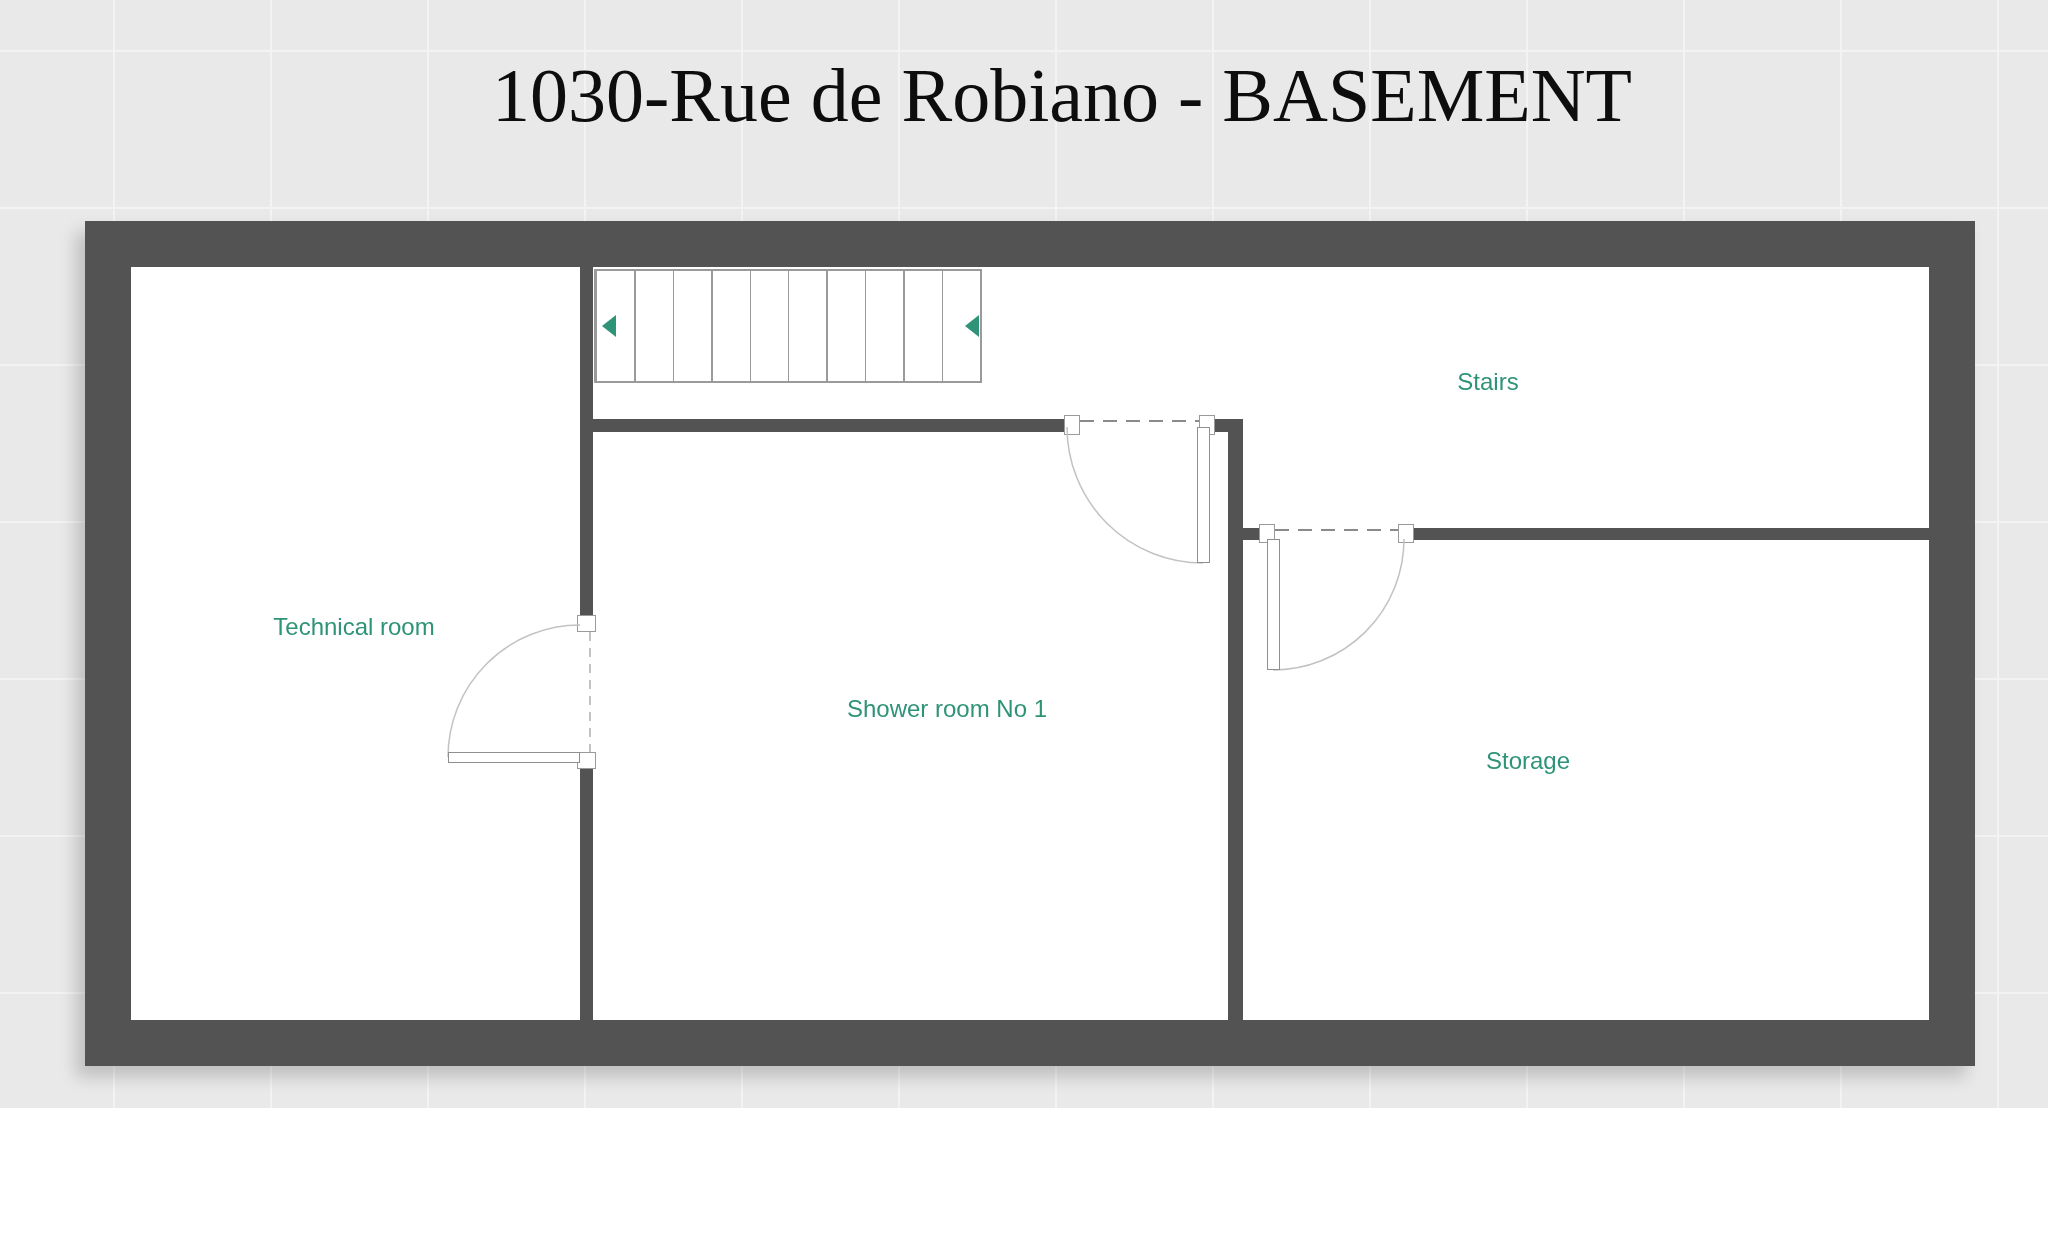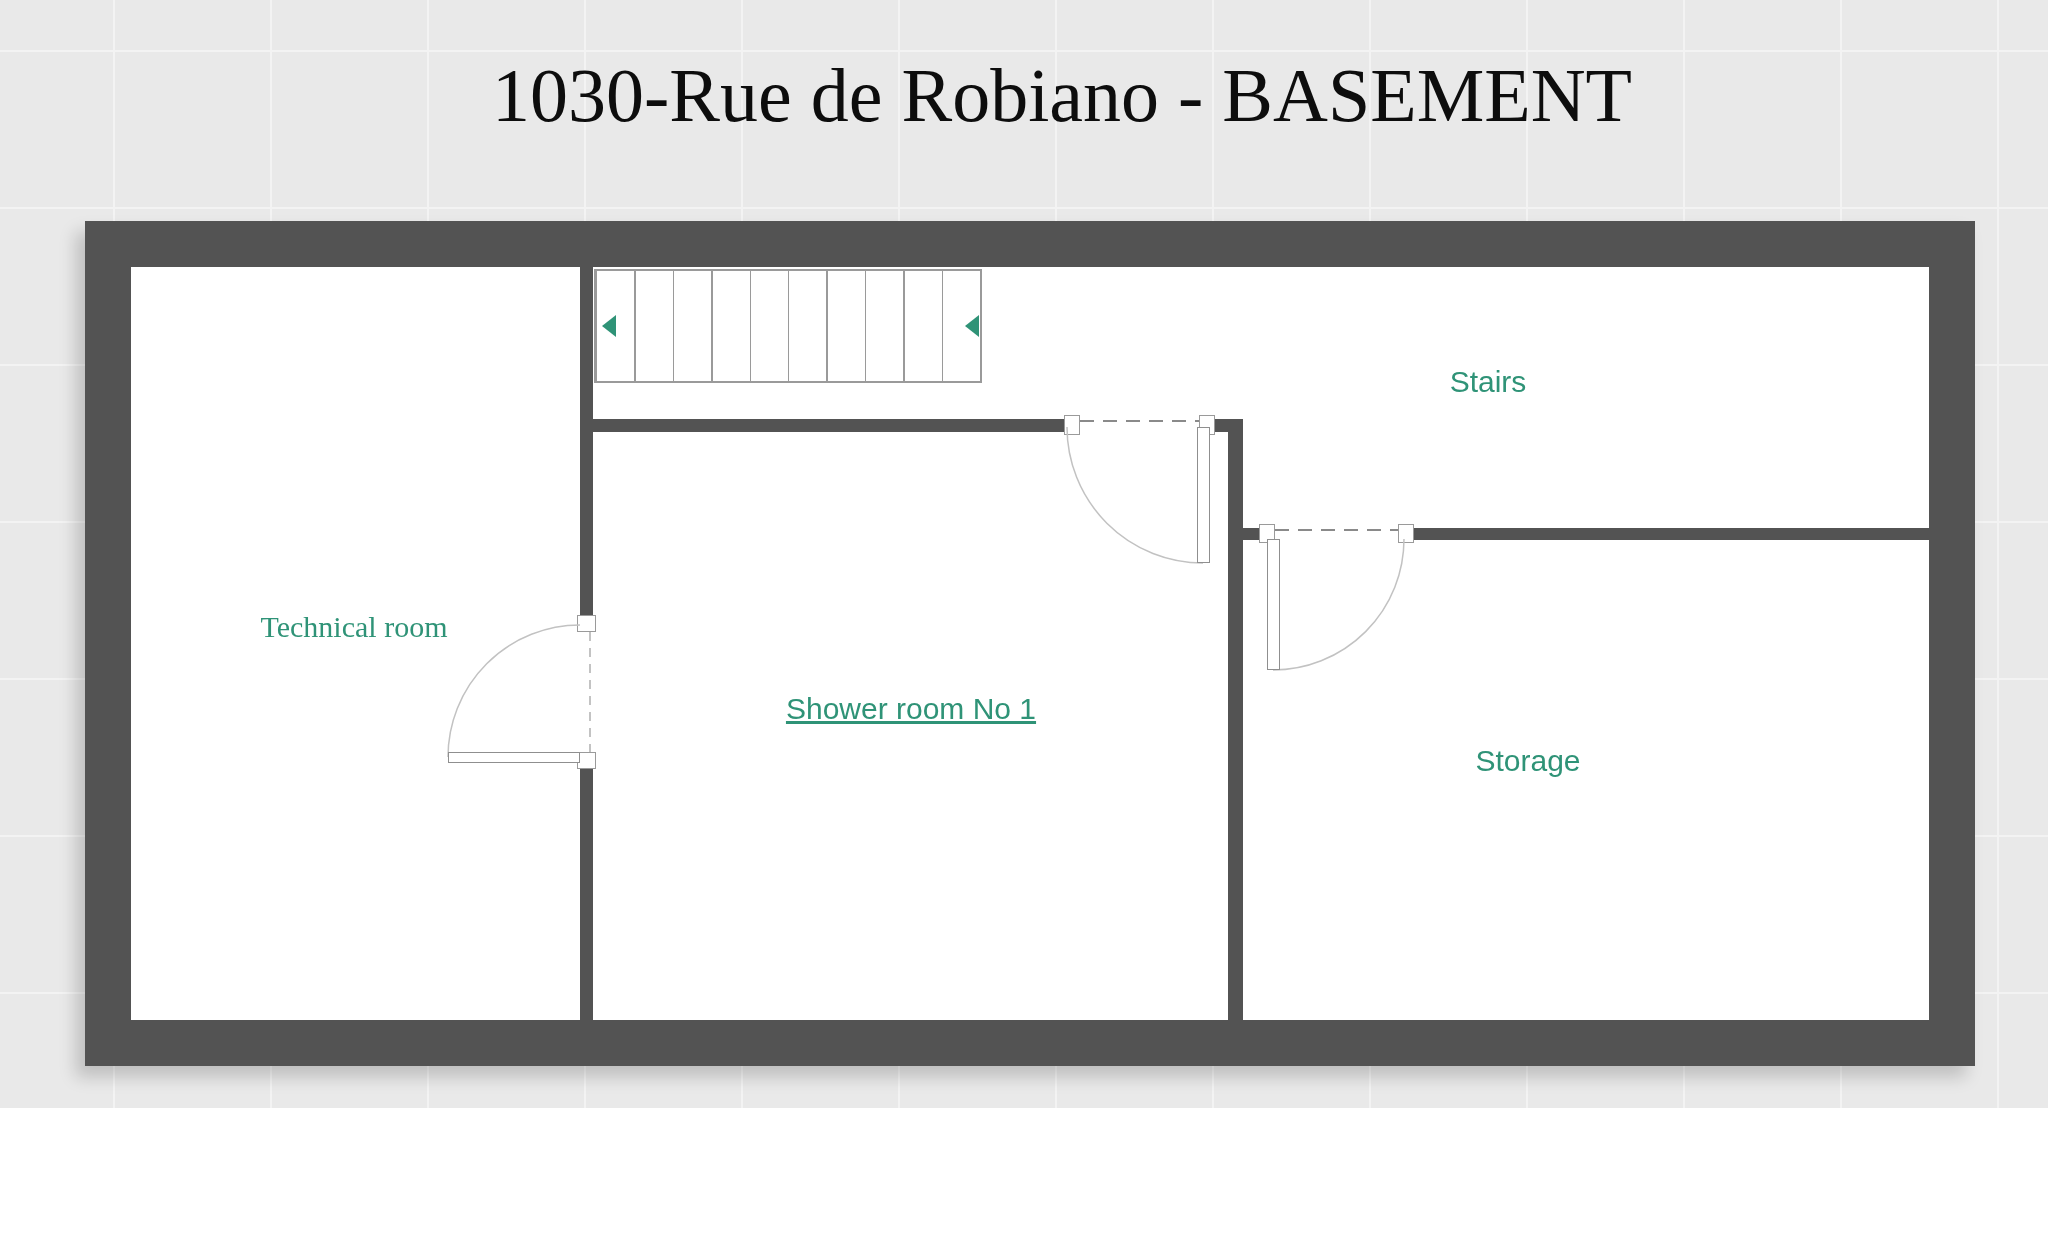--- a/index.html
+++ b/index.html
@@ -80,24 +80,24 @@
     background:#fff;border:1.5px solid #8f8f8f;
   }
   .leaf.tech{left:317px;top:485px;width:132px;height:11px;}
   .leaf.shower{left:1066px;top:160px;width:13px;height:136px;}
   .leaf.storage{left:1136px;top:272px;width:13px;height:131px;}
 
   .overlay{position:absolute;left:0;top:0;pointer-events:none;}
 
   .room-label{
     position:absolute;transform:translate(-50%,-50%);
-    color:var(--label);font-size:30px;white-space:nowrap;
+    color:var(--label);font-size:24px;white-space:nowrap;
   }
-  .room-label.technical{left:223px;top:360px;font-family:Liberation Serif, serif;}
-  .room-label.shower{left:780px;top:442px;text-decoration:underline;}
+  .room-label.technical{left:223px;top:360px;}
+  .room-label.shower{left:816px;top:442px;}
   .room-label.stairs-label{left:1357px;top:115px;}
   .room-label.storage{left:1397px;top:494px;}
 </style>
 </head>
 <body>
 
 <div class="canvas">
 
   <div class="plan-title">1030-Rue de Robiano - BASEMENT</div>
 

